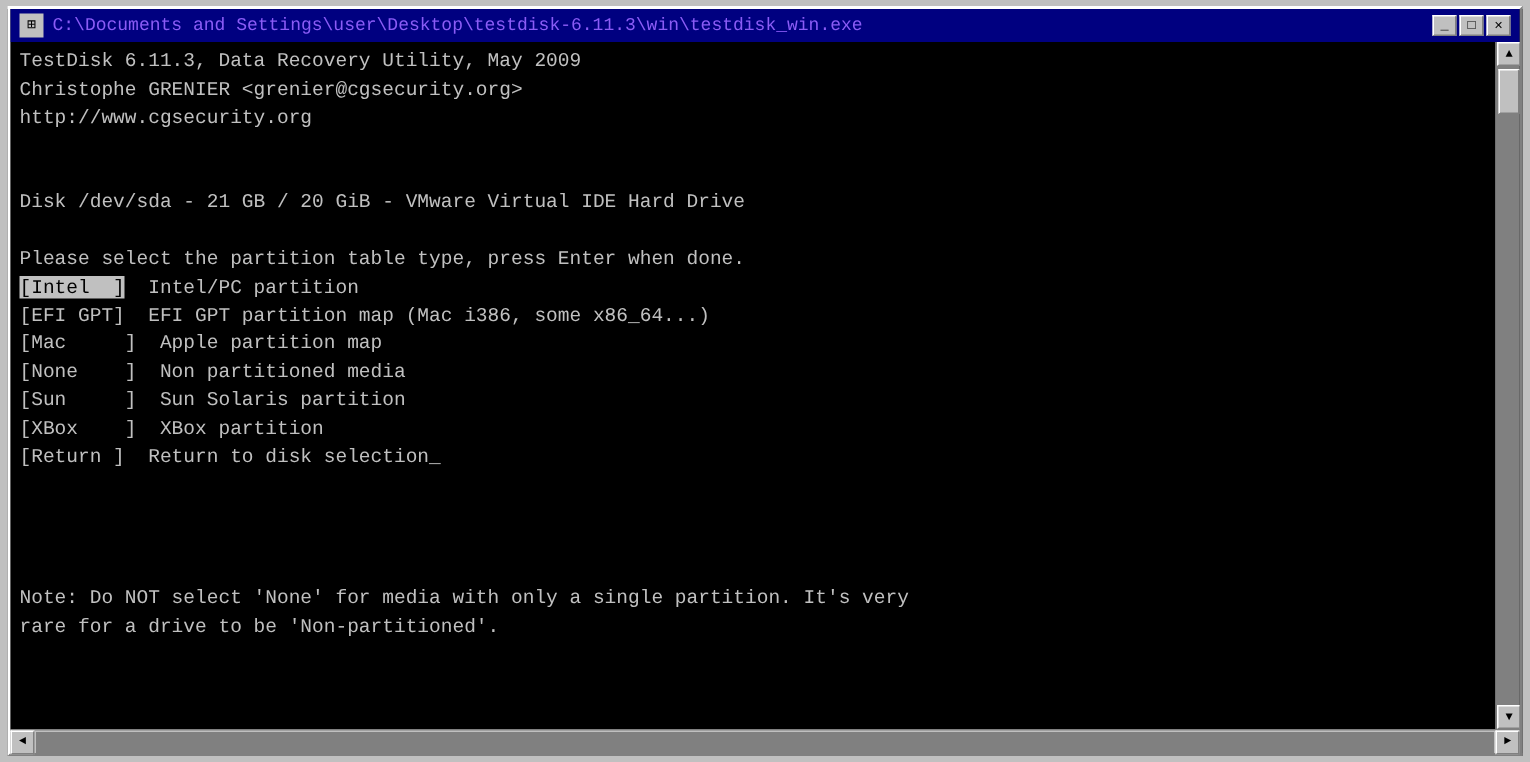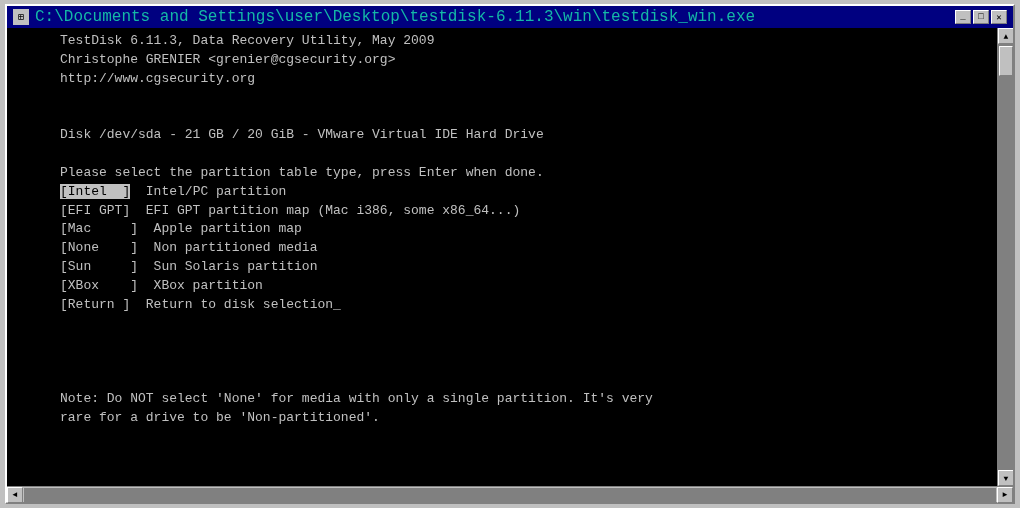--- a/index.html
+++ b/index.html
@@ -51,22 +51,22 @@
       height: 16px;
       background: #c0c0c0;
       display: flex;
       align-items: center;
       justify-content: center;
       font-size: 10px;
       color: #000;
     }
 
     .title-text {
-      color: #14b8a6;
-      font-size: 16px;
+      color: #8b5cf6;
+      font-size: 12px;
     }
 
     .title-buttons {
       display: flex;
       gap: 2px;
     }
 
     .title-btn {
       width: 16px;
       height: 14px;
@@ -80,21 +80,20 @@
       font-size: 9px;
       color: #000;
       cursor: pointer;
       font-family: 'Courier New', Courier, monospace;
     }
 
     .content-area {
       display: flex;
       flex: 1;
       overflow: hidden;
-      padding-left: 47px;
     }
 
     .terminal {
       flex: 1;
       background: #000;
       color: #c0c0c0;
       padding: 4px 6px;
       font-family: 'Courier New', Courier, monospace;
       font-size: 13px;
       line-height: 1.45;

